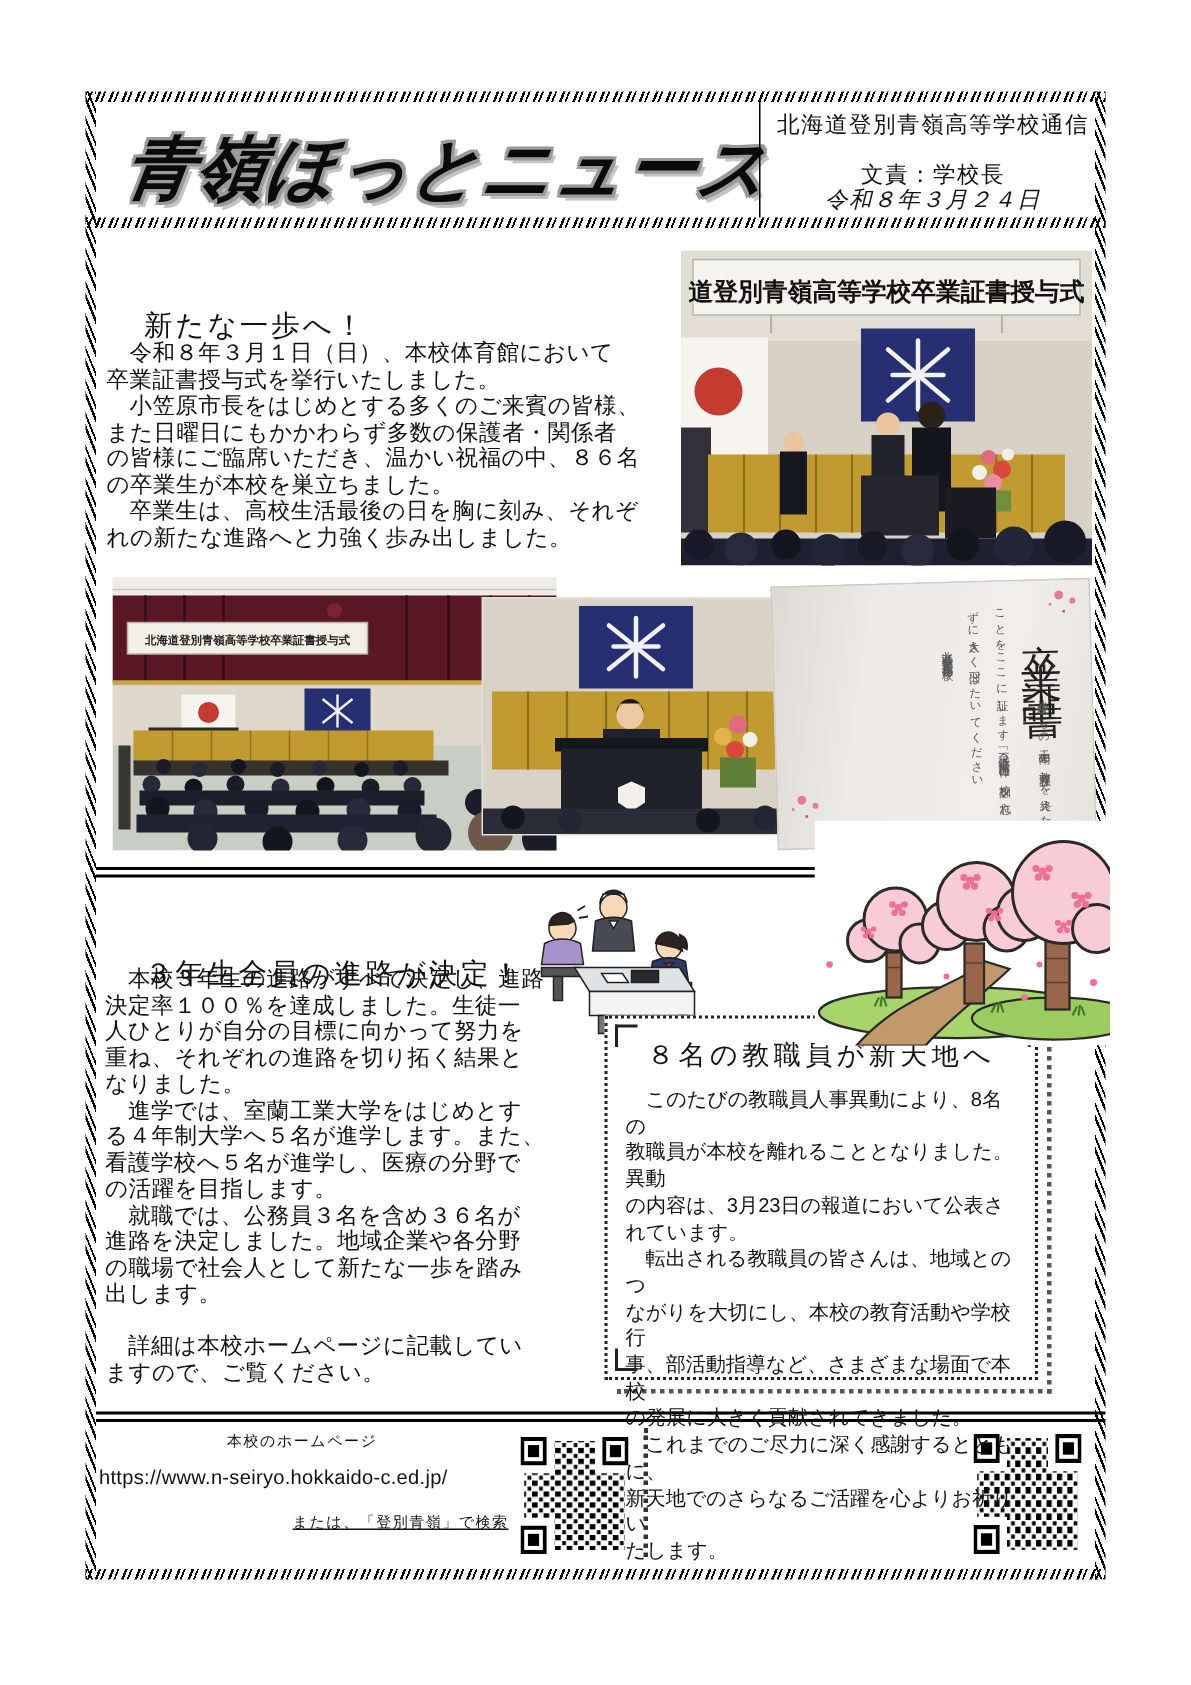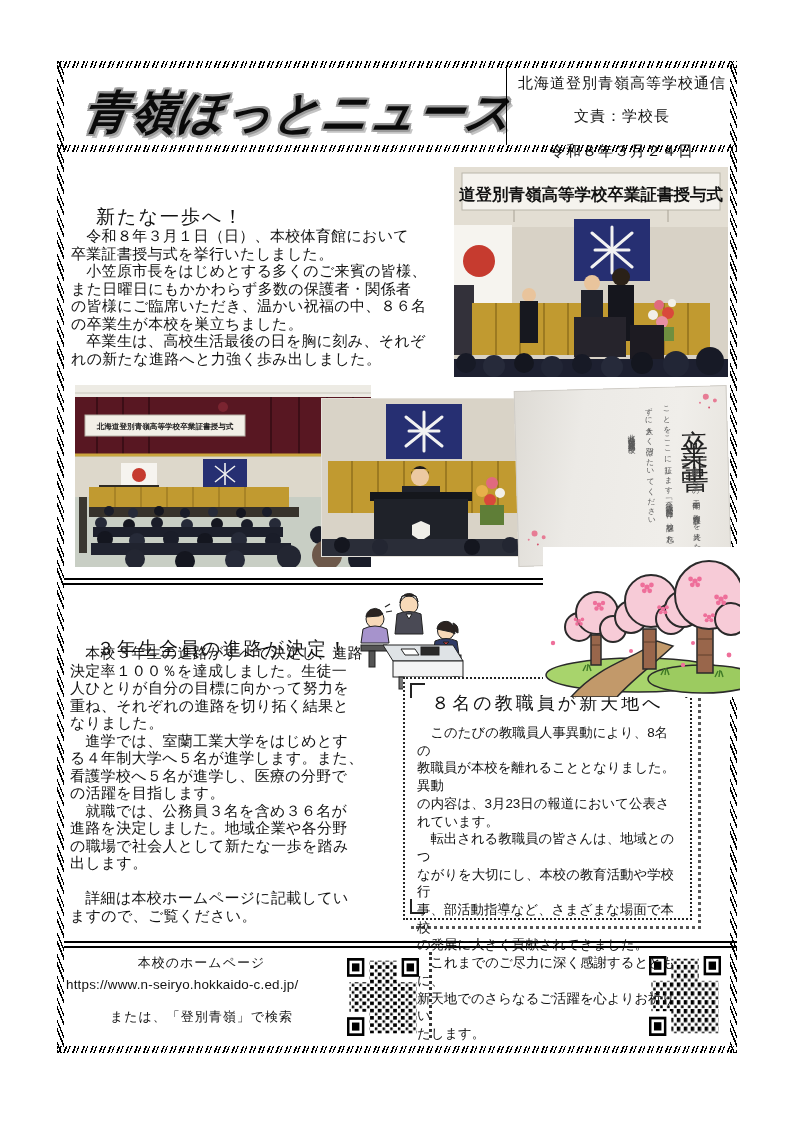--- a/index.html
+++ b/index.html
@@ -34,41 +34,41 @@
   .cert{background:linear-gradient(100deg,#dddad4 0%,#eceae6 30%,#f0eeea 70%,#e6e3dd 100%);
         box-shadow:0 0 0 1px #cfccc6 inset;transform:rotate(-1.6deg);}
   .cert-v{writing-mode:vertical-rl;height:150px;position:absolute;top:14px;right:16px;
           font-family:"Liberation Serif",serif;color:#333;}
   .cert-title{font-size:27px;letter-spacing:12px;color:#222;margin-left:14px;margin-top:8px;}
   .cert-line{font-size:7.6px;letter-spacing:1.2px;margin-left:3.5px;color:#555;}
   .cert-line.school{margin-left:10px;margin-top:26px;}
   .petals{position:absolute;width:6px;height:6px;border-radius:50%;background:#e77c95;
           box-shadow:9px 4px 0 -1px #e77c95,3px 11px 0 -2px #d4556f,-6px 6px 0 -2px #e77c95;}
   
-  .ftxt{font-size:13px;letter-spacing:1px;}
+  .ftxt{font-size:10px;letter-spacing:1px;}
   .fnote{font-size:14.6px;line-height:19.4px;white-space:pre-line;letter-spacing:1px;}
   .vdots{border-left:3px dotted #333;}
   svg{display:block;}
 </style>
 </head>
 <body>
 
 <div class="page">
 
   <div class="abs hatch" style="left:57px;top:61px;width:680px;height:7px;"></div>
   <div class="abs hatch" style="left:57px;top:145px;width:680px;height:7px;"></div>
   <div class="abs hatch" style="left:57px;top:1046px;width:680px;height:7px;"></div>
   <div class="abs hatch-v" style="left:57px;top:61px;width:7px;height:992px;"></div>
   <div class="abs hatch-v" style="left:730px;top:61px;width:7px;height:992px;"></div>
 
   <div class="abs logo" style="left:84px;top:82px;">青嶺ほっとニュース</div>
   <div class="abs" style="left:506px;top:68px;width:1px;height:77px;background:#000;"></div>
   <div class="abs hdr-line" style="left:511px;top:74px;">北海道登別青嶺高等学校通信</div>
   <div class="abs hdr-line" style="left:511px;top:107px;">文責：学校長</div>
-  <div class="abs hdr-line" style="left:511px;top:142px;">令和８年３月２４日</div>
+  <div class="abs hdr-line" style="left:511px;top:124px;font-style:italic;">令和８年３月２４日</div>
 
   <div class="abs h1" style="left:96px;top:172px;">新たな一歩へ！</div>
   <div class="abs bodytxt" style="left:71px;top:227px;width:375px;">　令和８年３月１日（日）、本校体育館において
 卒業証書授与式を挙行いたしました。
 　小笠原市長をはじめとする多くのご来賓の皆様、
 また日曜日にもかかわらず多数の保護者・関係者
 の皆様にご臨席いただき、温かい祝福の中、８６名
 の卒業生が本校を巣立ちました。
 　卒業生は、高校生活最後の日を胸に刻み、それぞ
 れの新たな進路へと力強く歩み出しました。</div>
@@ -417,21 +417,21 @@
 の発展に大きく貢献されてきました。
 　これまでのご尽力に深く感謝するとともに、
 新天地でのさらなるご活躍を心よりお祈りい
 たします。</div>
   </div>
 
   <div class="abs dbl" style="left:64px;top:941px;width:673px;"></div>
 
   <div class="abs ftxt" style="left:64px;top:954px;width:275px;text-align:center;">本校のホームページ</div>
   <div class="abs" style="left:66px;top:977px;width:275px;font-size:13.4px;letter-spacing:.2px;">https://www.n-seiryo.hokkaido-c.ed.jp/</div>
-  <div class="abs ftxt" style="left:64px;top:1008px;width:275px;text-align:center;">または、「登別青嶺」で検索</div>
+  <div class="abs ftxt" style="left:64px;top:1008px;width:275px;text-align:right;text-decoration:underline;">または、「登別青嶺」で検索</div>
 
   <div class="abs" style="left:347px;top:958px;width:72px;height:78px;">
     <svg width="72" height="78" viewBox="0 0 29 29" preserveAspectRatio="none">
       <defs>
           <pattern id="qa" width="3.1" height="2.7" patternUnits="userSpaceOnUse">
         <rect width="1.5" height="1.3" fill="#000"></rect>
             <rect x="1.9" y="1.5" width="1" height="1" fill="#000"></rect>
       </pattern>
         </defs>
       <rect width="29" height="29" fill="#fff"></rect>

